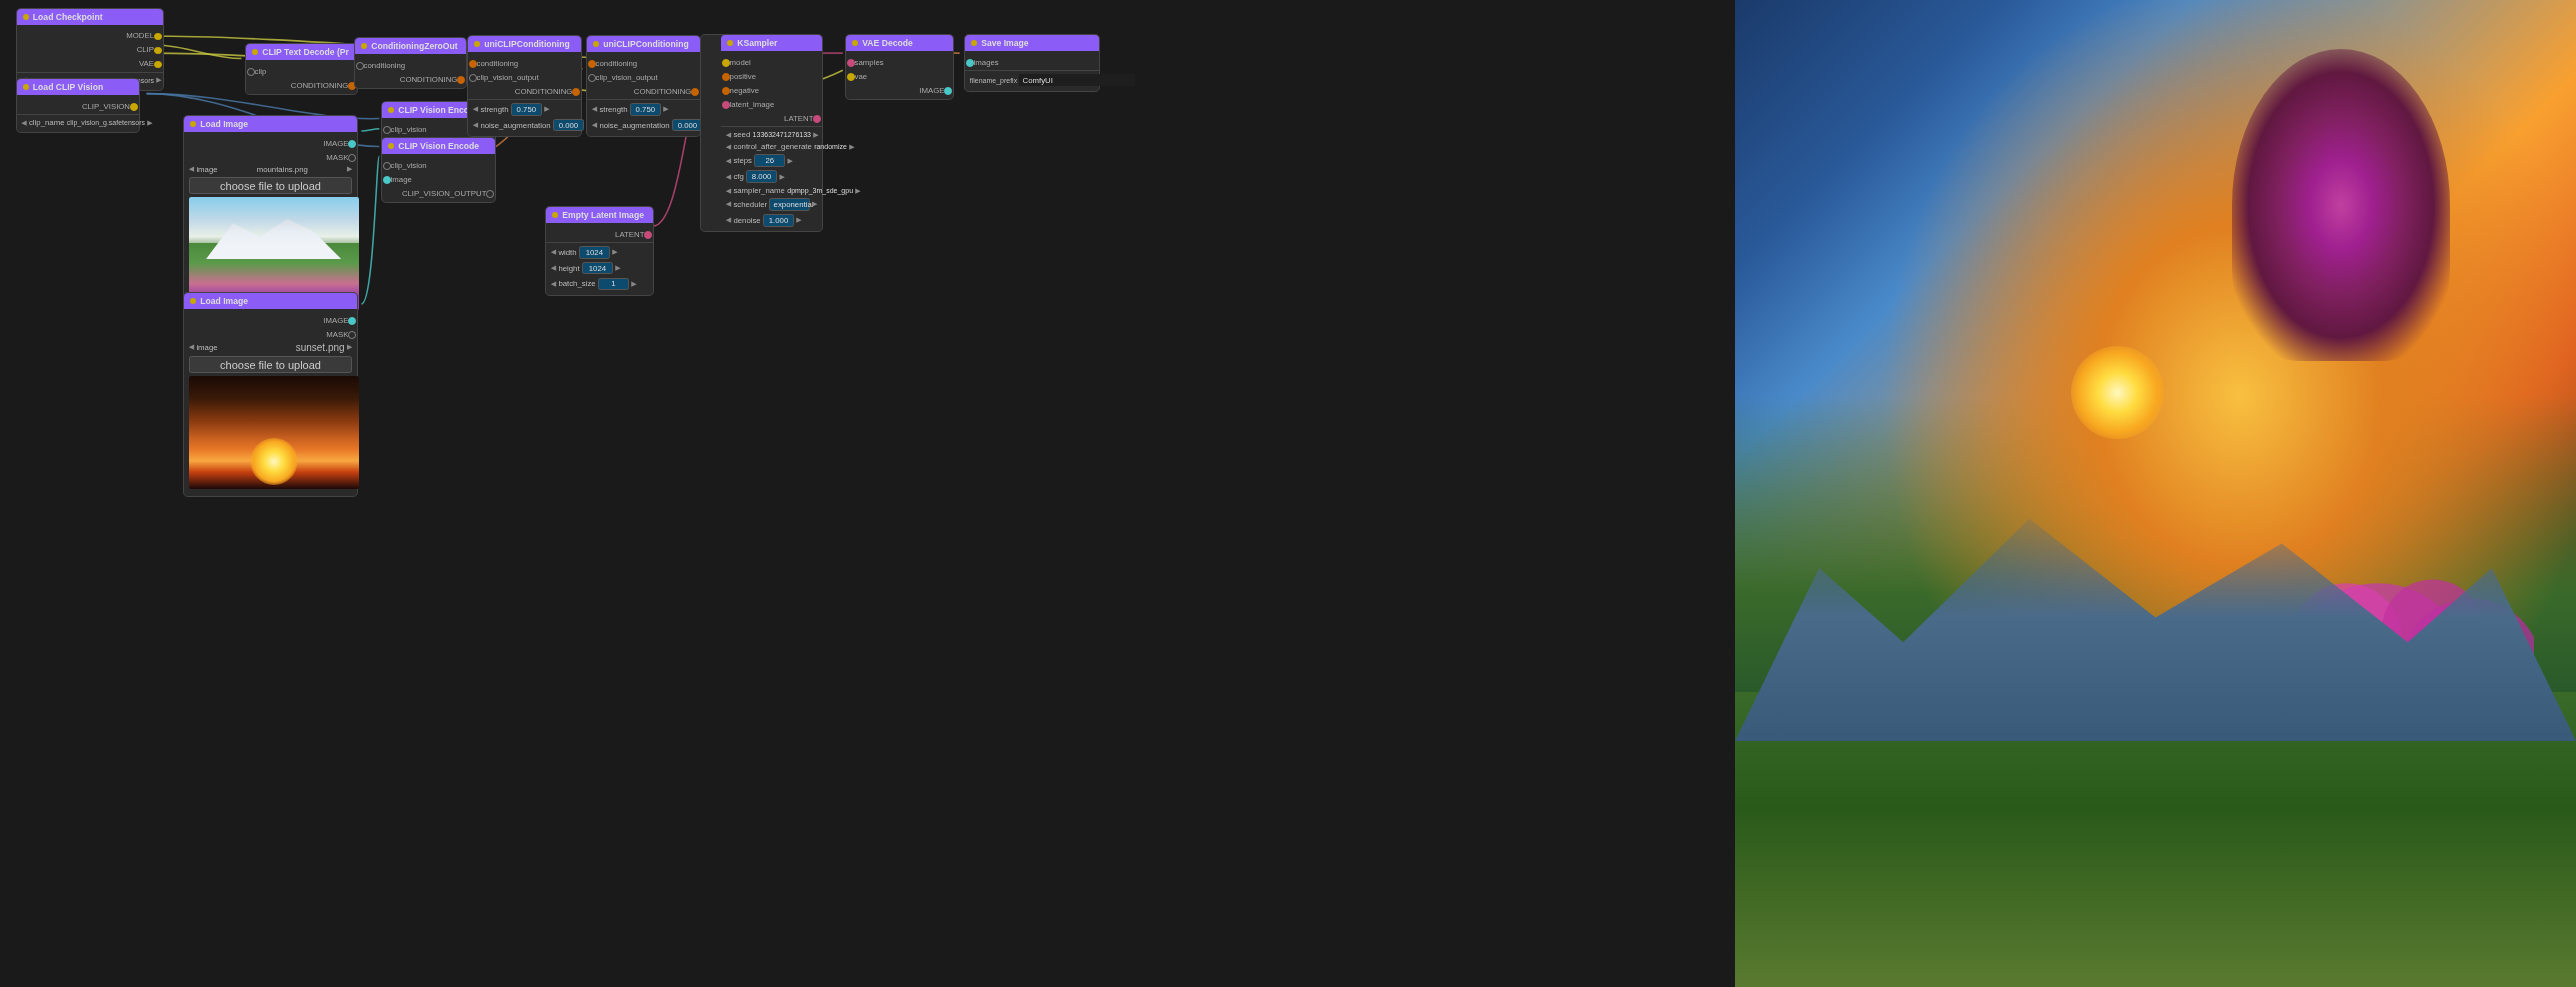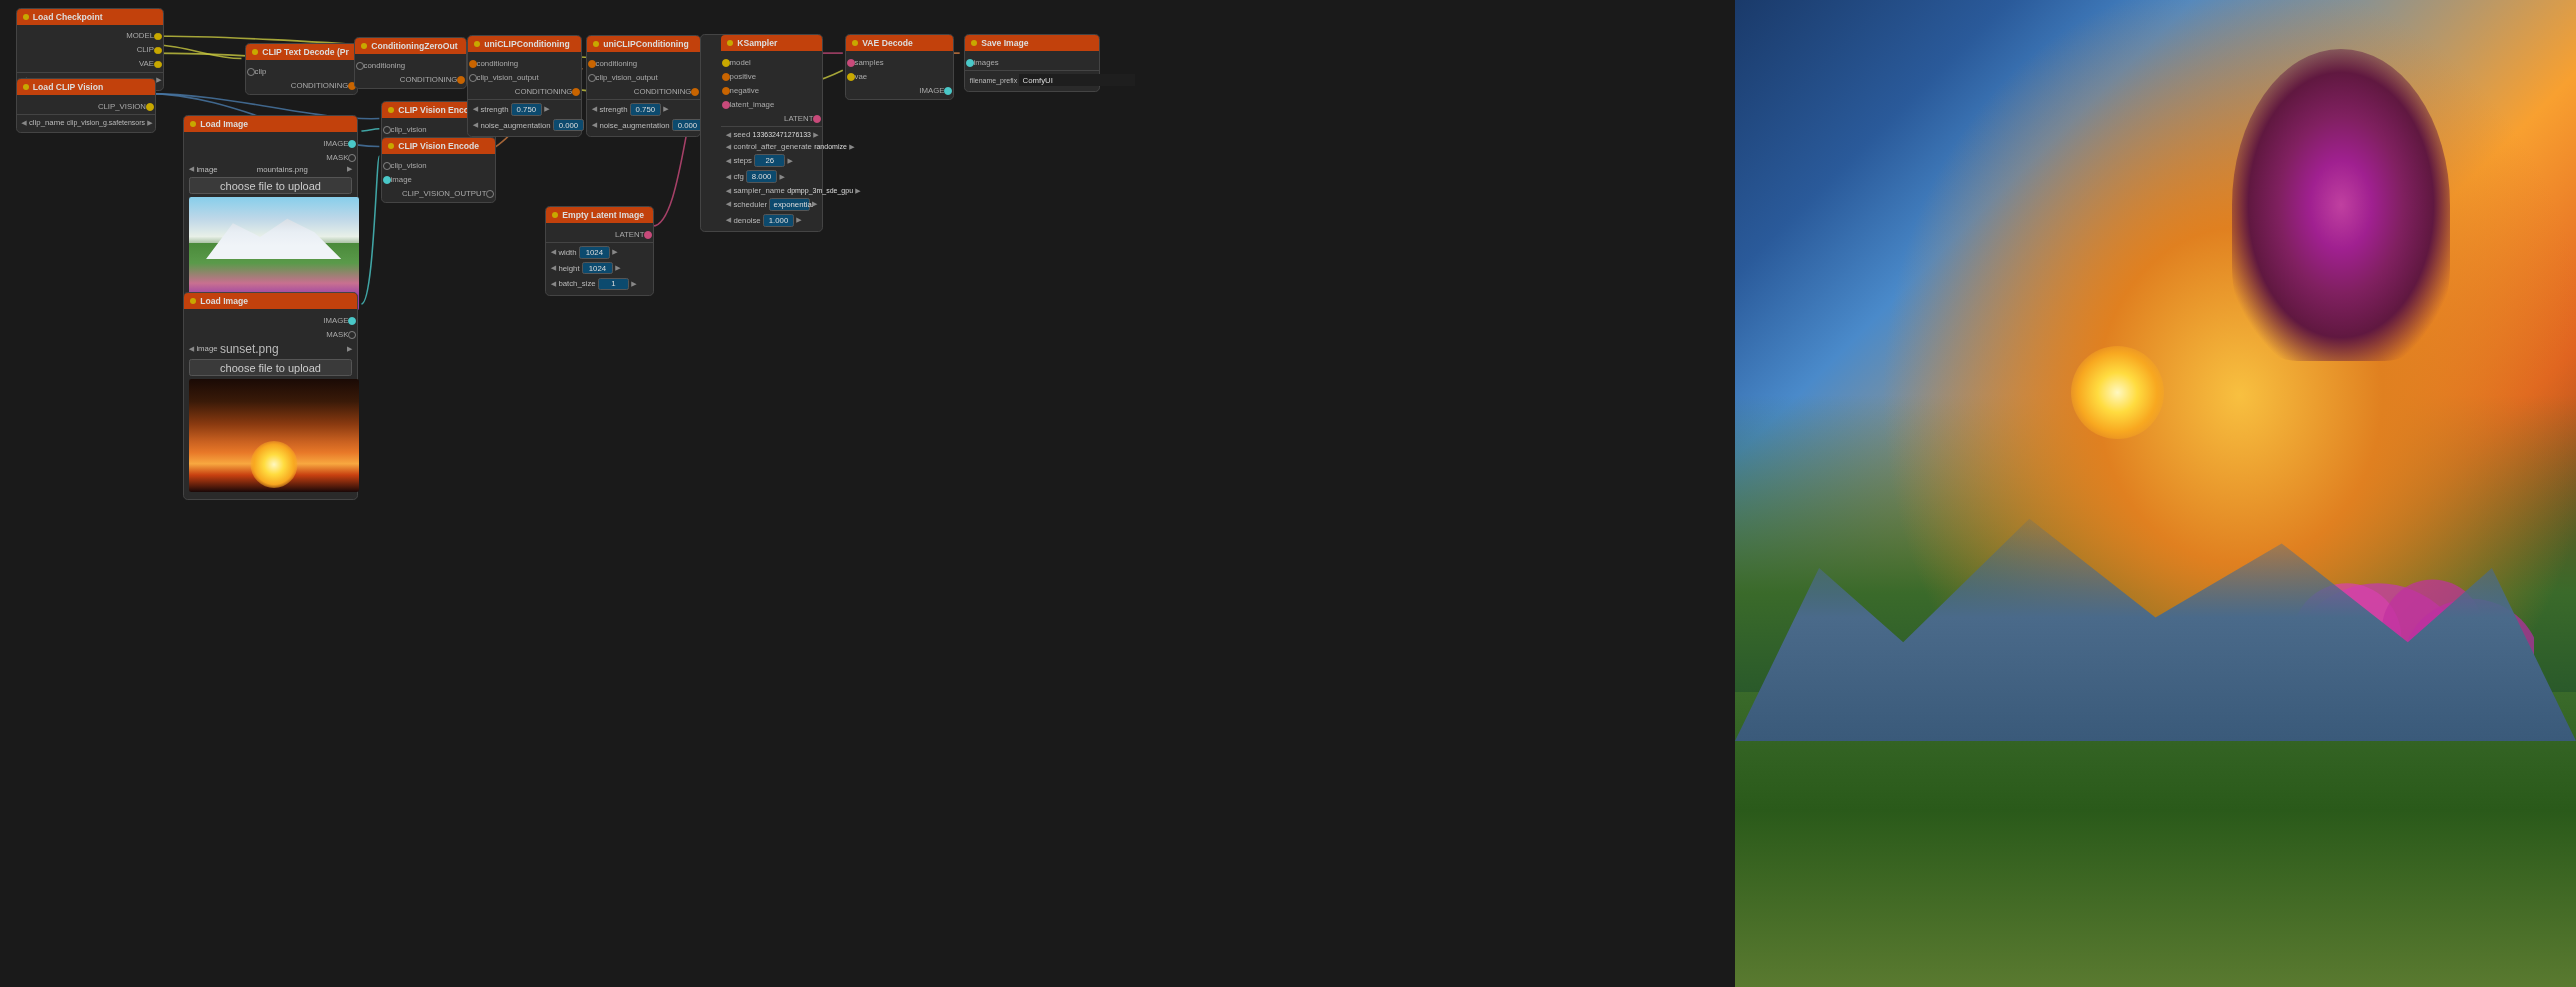--- a/index.html
+++ b/index.html
@@ -16,21 +16,21 @@
 
     
     .node {
       position: absolute;
       background: #2a2a2a;
       border-radius: 4.7px;
       border: 0.8px solid #444;
       min-width: 109px;
     }
     .node-header {
-      background: #c2410c;
+      background: #8b5cf6;
       border-radius: 3.9px 3.9px 0 0;
       padding: 3.1px 6.2px;
       font-size: 8.6px;
       font-weight: bold;
       color: #ddd;
       display: flex;
       align-items: center;
       gap: 3.9px;
     }
     .node-dot {
@@ -275,21 +275,21 @@
     <div class="divider"></div>
     <div class="field-row">
       <span class="arrow-btn">◀</span>
       <span>clip_name</span>
       <span style="flex:1; text-align:right; font-size:7px;">sd_xl_base_1.0.safetensors</span>
       <span class="arrow-btn">▶</span>
     </div>
   </div>
 </div>
 
-<div class="node" style="left:15.6px; top:78px; width:140px;">
+<div class="node" style="left:15.6px; top:78px; width:124px;">
   <div class="node-header">
     <span class="node-dot yellow"></span>
     <span>Load CLIP Vision</span>
   </div>
   <div class="node-body">
     <div class="node-row right">
       <span class="label-right">CLIP_VISION</span>
       <span class="connector yellow right-out"></span>
     </div>
     <div class="divider"></div>
@@ -373,21 +373,21 @@
       <span class="label-right">IMAGE</span>
       <span class="connector cyan right-out"></span>
     </div>
     <div class="node-row right">
       <span class="label-right">MASK</span>
       <span class="connector right-out"></span>
     </div>
     <div class="field-row">
       <span class="arrow-btn">◀</span>
       <span>image</span>
-      <span style="flex:1; text-align:left; font-size:12px;">sunset.png</span>
+      <span style="flex:1; text-align:right; font-size:10px;">sunset.png</span>
       <span class="arrow-btn">▶</span>
     </div>
     <div class="choose-file-btn">choose file to upload</div>
     <div class="node-image">
       <div class="img-sunset"></div>
     </div>
   </div>
 </div>
 
 <div class="node" style="left:381px; top:101px; width:115px;">

